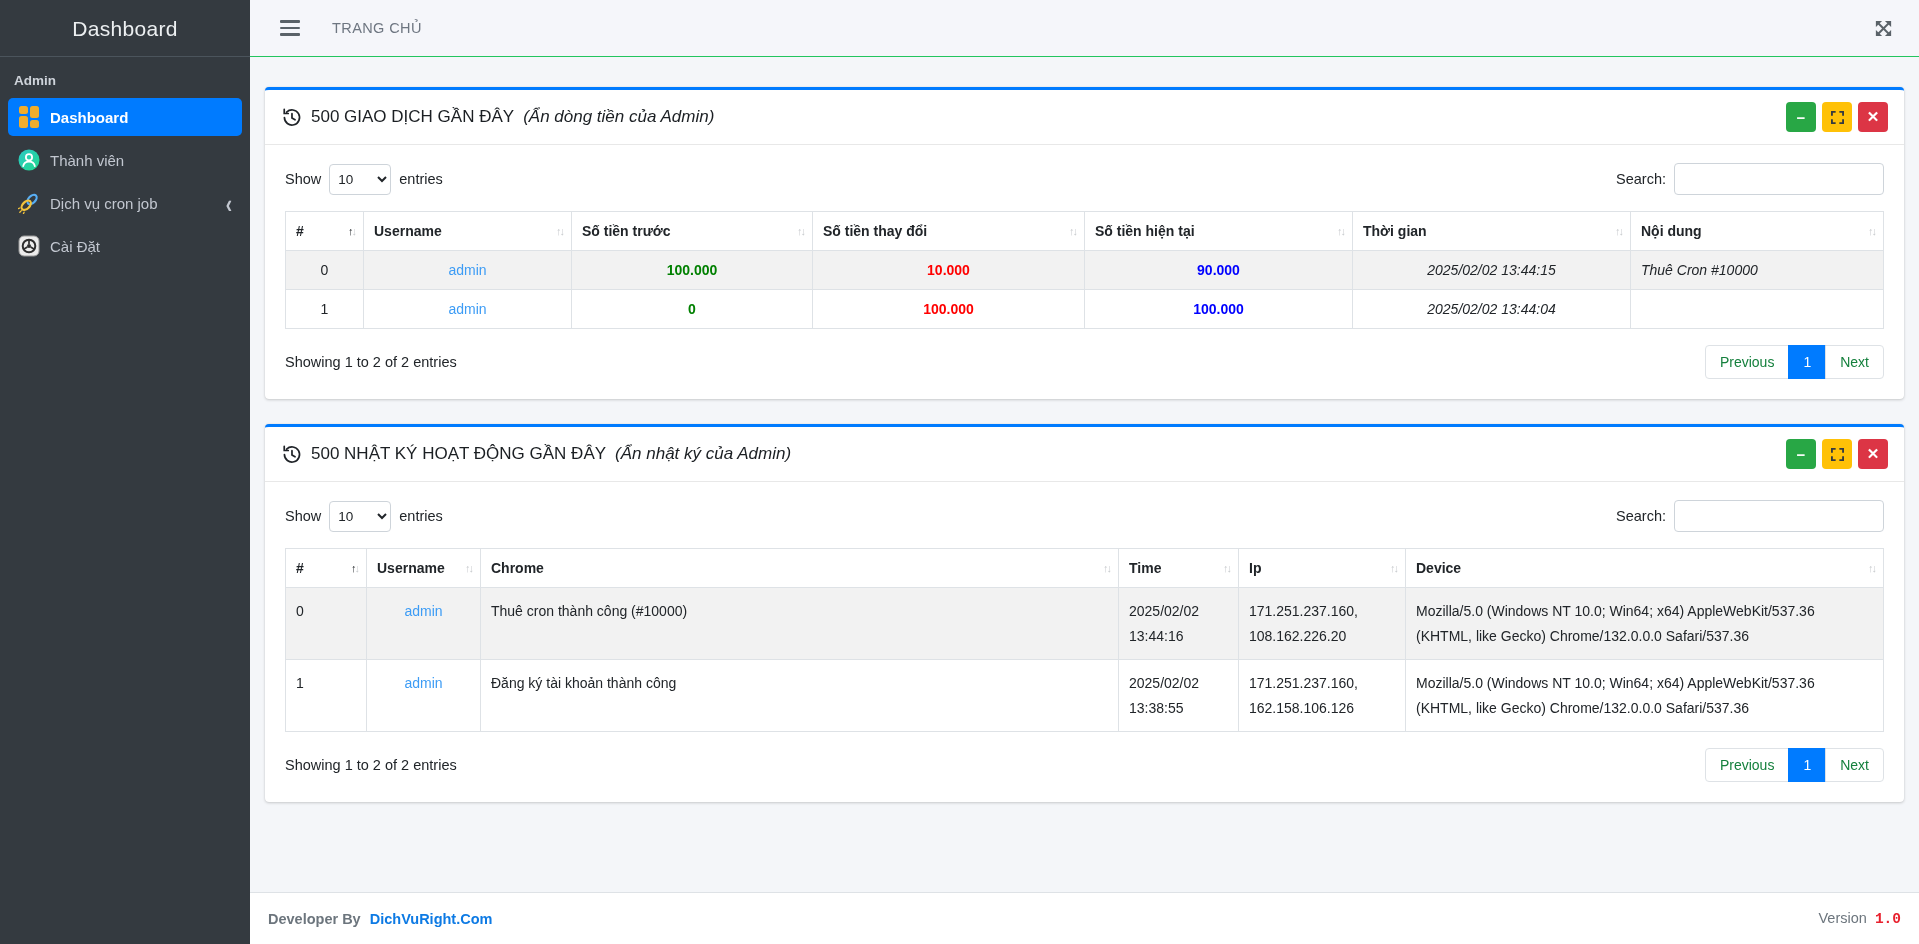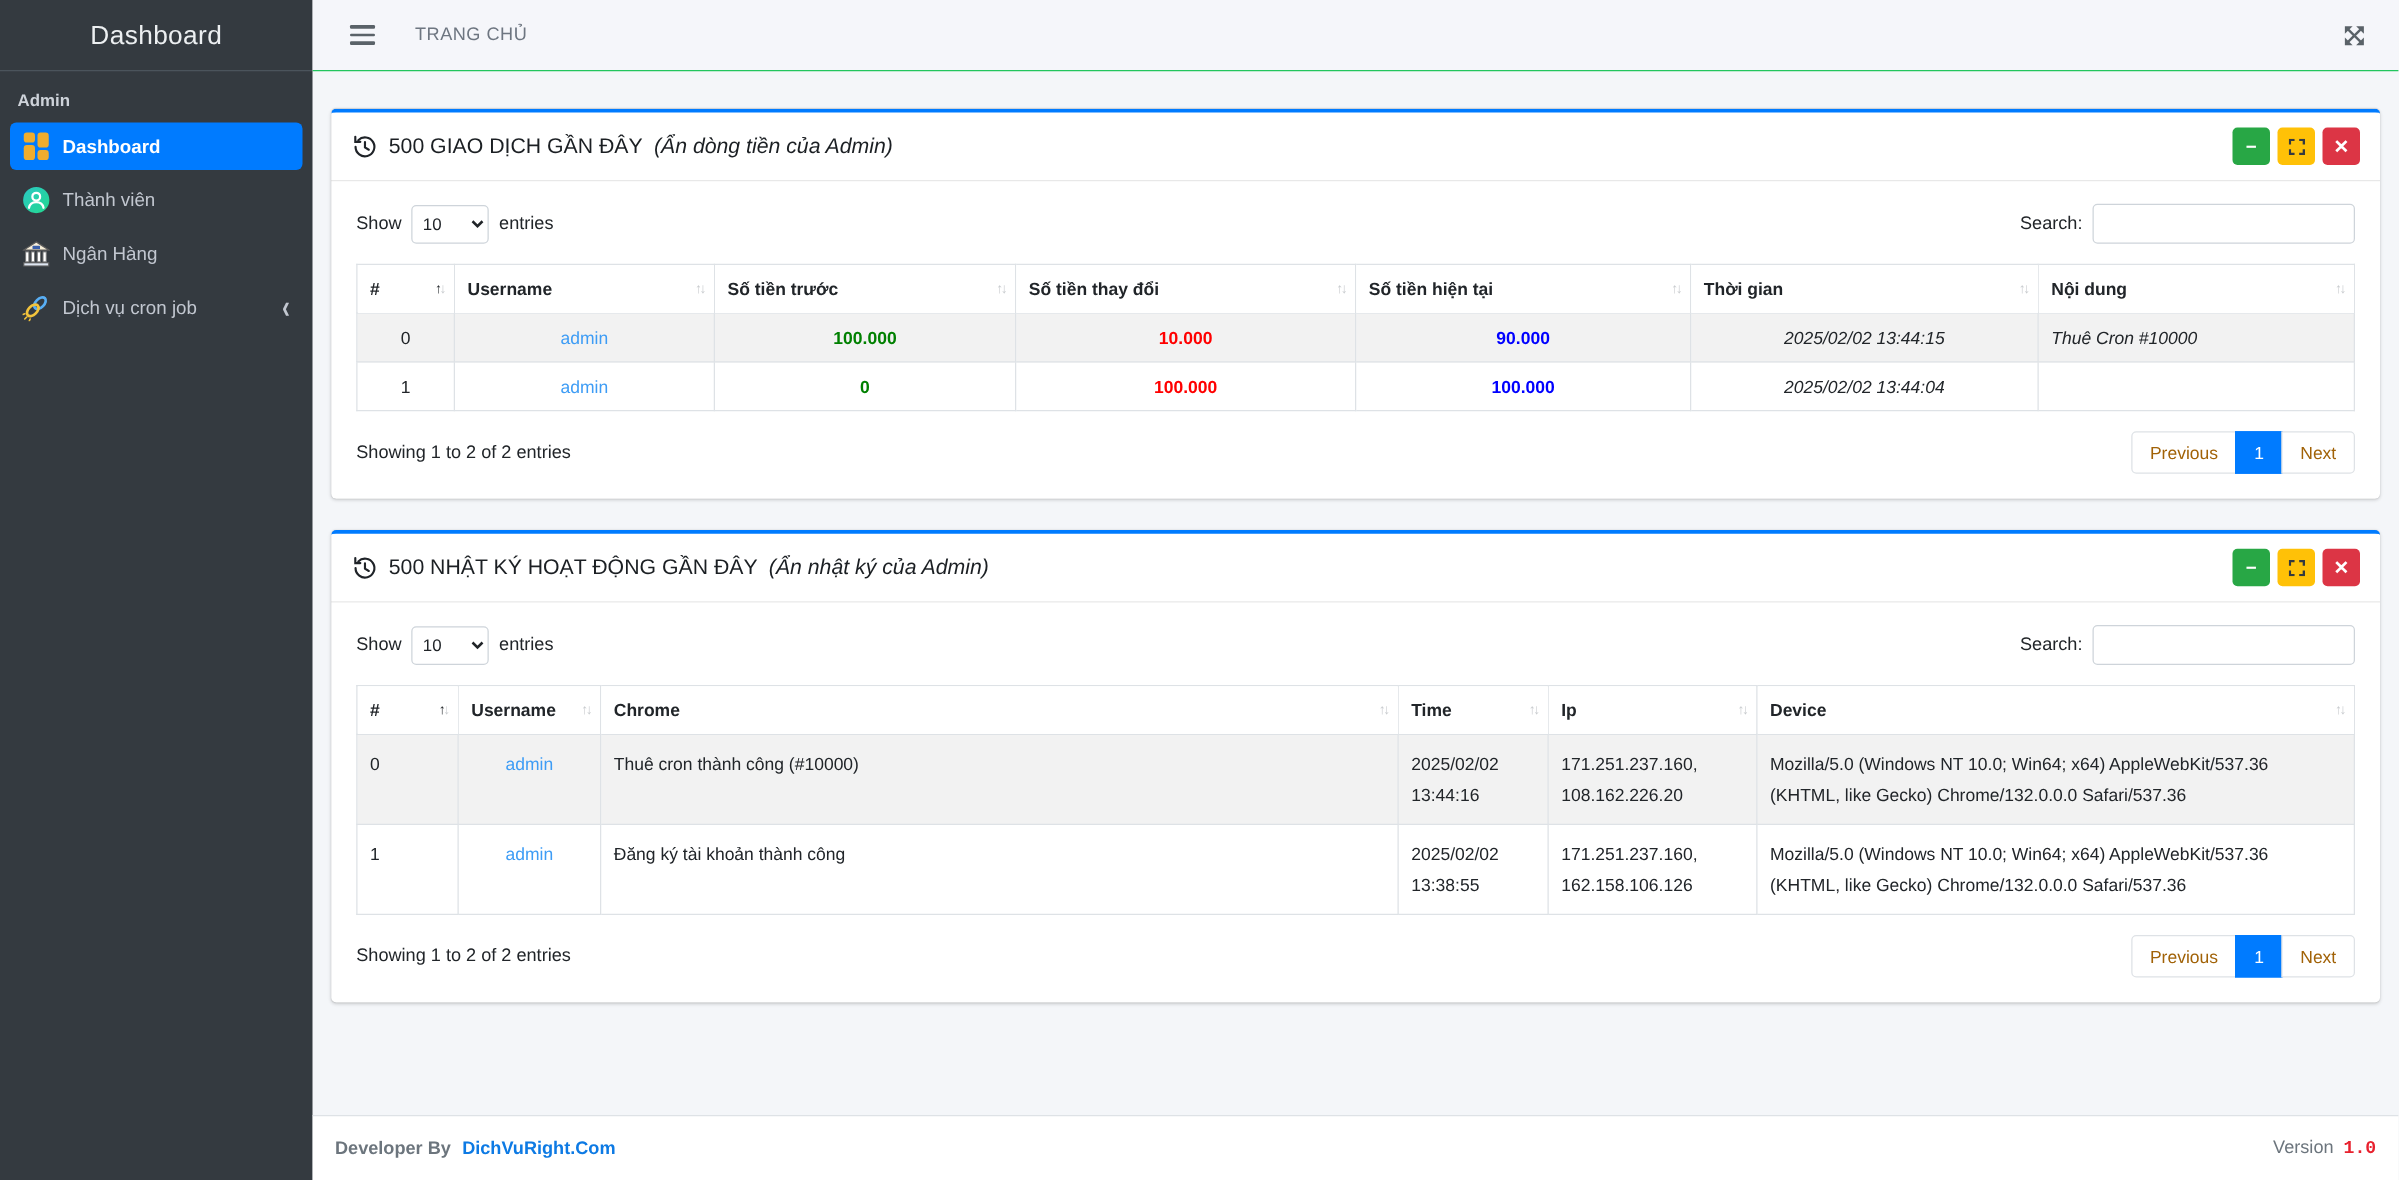--- a/index.html
+++ b/index.html
@@ -69,21 +69,21 @@
 
   .link { color:#3d9cf5; text-decoration:none; cursor:pointer; }
   .money-g { color:#008000; font-weight:700; }
   .money-r { color:#ff0000; font-weight:700; }
   .money-b { color:#0000ff; font-weight:700; }
   .it { font-style:italic; }
 
   .table-footer { display:flex; align-items:center; justify-content:space-between; margin:16px 0 14px 0; }
   .info { font-size:14.5px; color:#212529; }
   .pagination { display:flex; }
-  .page-btn { padding:8px 14px; font-size:14px; color:#a16207; background:#fff; border:1px solid #dee2e6; margin-left:-1px; cursor:pointer; }
+  .page-btn { padding:8px 14px; font-size:14px; color:#15803d; background:#fff; border:1px solid #dee2e6; margin-left:-1px; cursor:pointer; }
   .page-btn:first-child { border-radius:4px 0 0 4px; margin-left:0; }
   .page-btn:last-child { border-radius:0 4px 4px 0; }
   .page-btn.active { background:#007bff; border-color:#007bff; color:#fff; }
 
   
   .footer { height:52px; min-height:52px; background:#fff; border-top:1px solid #dee2e6; display:flex; align-items:center; justify-content:space-between; padding:0 18px; font-size:14.5px; }
   .dev-label { color:#6c757d; font-weight:700; }
   .dev-link { color:#0d7ae4; font-weight:700; text-decoration:none; margin-left:5px; cursor:pointer; }
   .ver-label { color:#6c757d; }
   .ver-num { color:#e8212e; font-weight:700; margin-left:4px;font-family:Liberation Mono, monospace; }
@@ -122,47 +122,44 @@
             </linearGradient>
               </defs>
             <circle cx="11" cy="11" r="10.5" fill="url(#tg)"></circle>
             <circle cx="11" cy="8.3" r="3.1" fill="none" stroke="#fff" stroke-width="1.8"></circle>
             <path d="M5.2 17.2 c0.5-3.2 2.9-4.6 5.8-4.6 s5.3 1.4 5.8 4.6" fill="none" stroke="#fff" stroke-width="1.8" stroke-linecap="round"></path>
           </svg>
         </span>
         <span>Thành viên</span>
       </a>
 
-      <a class="menu-item">
-        <span class="mi">
-          <svg width="22" height="22" viewBox="0 0 22 22">
-            <polygon points="11,1.5 21,8 1,8" fill="#f6edd8" stroke="#5b5b5b" stroke-width="1"></polygon>
-            <rect x="8" y="4.6" width="6" height="2.6" rx="0.5" fill="#3a5faa"></rect>
-            <rect x="2.5" y="9.5" width="2.6" height="8" fill="#ffffff" stroke="#777" stroke-width="0.8"></rect>
-            <rect x="7" y="9.5" width="2.6" height="8" fill="#ffffff" stroke="#777" stroke-width="0.8"></rect>
-            <rect x="11.8" y="9.5" width="2.6" height="8" fill="#ffffff" stroke="#777" stroke-width="0.8"></rect>
-            <rect x="16.4" y="9.5" width="2.6" height="8" fill="#ffffff" stroke="#777" stroke-width="0.8"></rect>
-            <rect x="1" y="18.2" width="20" height="2.6" fill="#dfe7f2" stroke="#5b5b5b" stroke-width="0.9"></rect>
-          </svg>
-        </span>
-        <span>Ngân Hàng</span>
-      </a>
 
       <a class="menu-item">
         <span class="mi">
           <svg width="22" height="22" viewBox="0 0 22 22">
             <ellipse cx="14" cy="7.5" rx="5.6" ry="3.4" transform="rotate(-45 14 7.5)" fill="none" stroke="#58aef4" stroke-width="2.2"></ellipse>
             <ellipse cx="8.2" cy="13.3" rx="5.6" ry="3.4" transform="rotate(-45 8.2 13.3)" fill="none" stroke="#f2c33c" stroke-width="2.2"></ellipse>
             <path d="M3.4 18.6 l-1.6 1.6 M6.1 20.2 l-0.7 1.6 M1.9 16 l-1.6 0.6" stroke="#f2c33c" stroke-width="1.3" stroke-linecap="round"></path>
           </svg>
         </span>
         <span>Dịch vụ cron job</span>
         <span class="chev">‹</span>
       </a>
 
+      <a class="menu-item">
+        <span class="mi">
+          <svg width="22" height="22" viewBox="0 0 22 22">
+            <rect x="1" y="1" width="20" height="20" rx="5" fill="#ececec" stroke="#9a9a9a" stroke-width="1"></rect>
+            <circle cx="11" cy="11" r="6.3" fill="none" stroke="#2e2e2e" stroke-width="2"></circle>
+            <circle cx="11" cy="11" r="2" fill="#2e2e2e"></circle>
+            <path d="M11 9 V4.8 M9.4 12 L5.6 14.2 M12.6 12 L16.4 14.2" stroke="#2e2e2e" stroke-width="1.7"></path>
+          </svg>
+        </span>
+        <span>Cài Đặt</span>
+      </a>
 
     </nav>
   </aside>
 
   <div class="main">
 
     <header class="navbar">
       <span class="hamburger">
           <i></i>
           <i></i>

